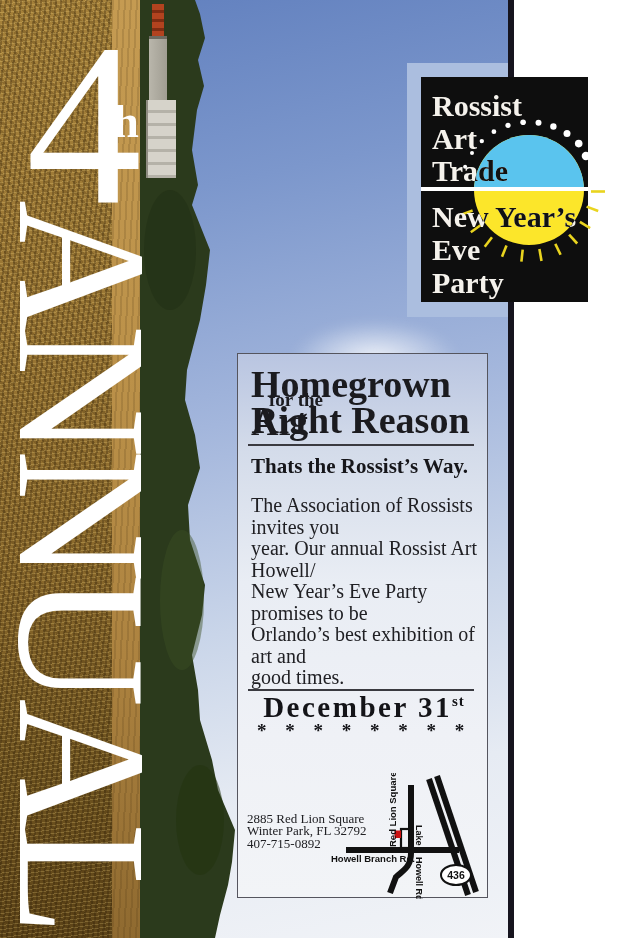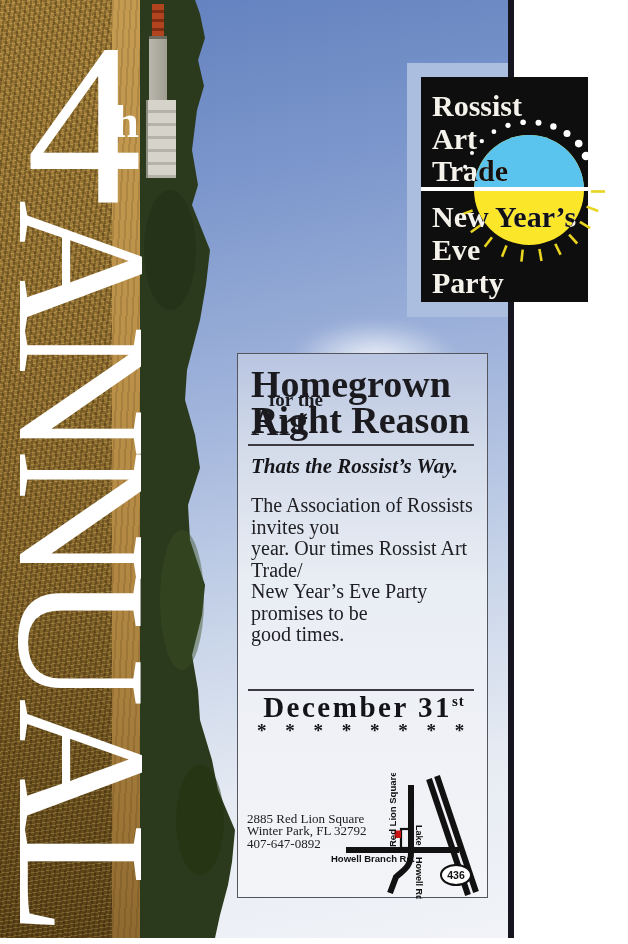--- a/index.html
+++ b/index.html
@@ -141,36 +141,37 @@
       <text x="11" y="104">Trade</text>
       <text x="11" y="150">New Year’s</text>
     </g>
   </svg>
 
   <div class="panel">
     <div class="abs h1" style="left:13px;top:11px;">Homegrown Art</div>
     <div class="abs h2" style="left:31px;top:36px;">for the</div>
     <div class="abs h1" style="left:13px;top:47px;">Right Reason</div>
     <div class="rule" style="top:90px;"></div>
-    <div class="abs tagline" style="left:13px;top:102px;font-style:italic;">Thats the Rossist’s Way.</div>
+    <div class="abs tagline" style="left:13px;top:102px;">Thats the Rossist’s Way.</div>
     <div class="abs body-copy" style="left:13px;top:141px;width:228px;">
       <div>The Association of Rossists invites you</div>
-      <div>year. Our times Rossist Art Trade/</div>
+      <div>year. Our annual Rossist Art Howell/</div>
       <div>New Year’s Eve Party promises to be</div>
+      <div>Orlando’s best exhibition of art and</div>
       <div>good times.</div>
     </div>
     <div class="rule" style="top:335px;"></div>
     <div class="abs date-line" style="left:13px;top:339px;width:226px;">
       <span>December 31</span><sup>st</sup>
     </div>
     <div class="abs stars" style="left:13px;top:367px;width:226px;">* * * * * * * *</div>
     <div class="abs addr" style="left:9px;top:459px;">
       <div>2885 Red Lion Square</div>
       <div>Winter Park, FL 32792</div>
-      <div>407-647-0892</div>
+      <div>407-715-0892</div>
     </div>
 
     <svg class="map-svg" width="158" height="126" viewBox="0 0 158 126">
       <g stroke="#111111" fill="none">
         <path d="M85,12 V80 C85,95 76,98 70,104 L64,120" stroke-width="6"></path>
         <path d="M20,77 H133" stroke-width="6"></path>
         <path d="M103,6 L142,122" stroke-width="6"></path>
         <path d="M111,3 L150,119" stroke-width="6"></path>
         <rect x="75" y="56" width="9" height="19" stroke-width="2.2"></rect>
       </g>

